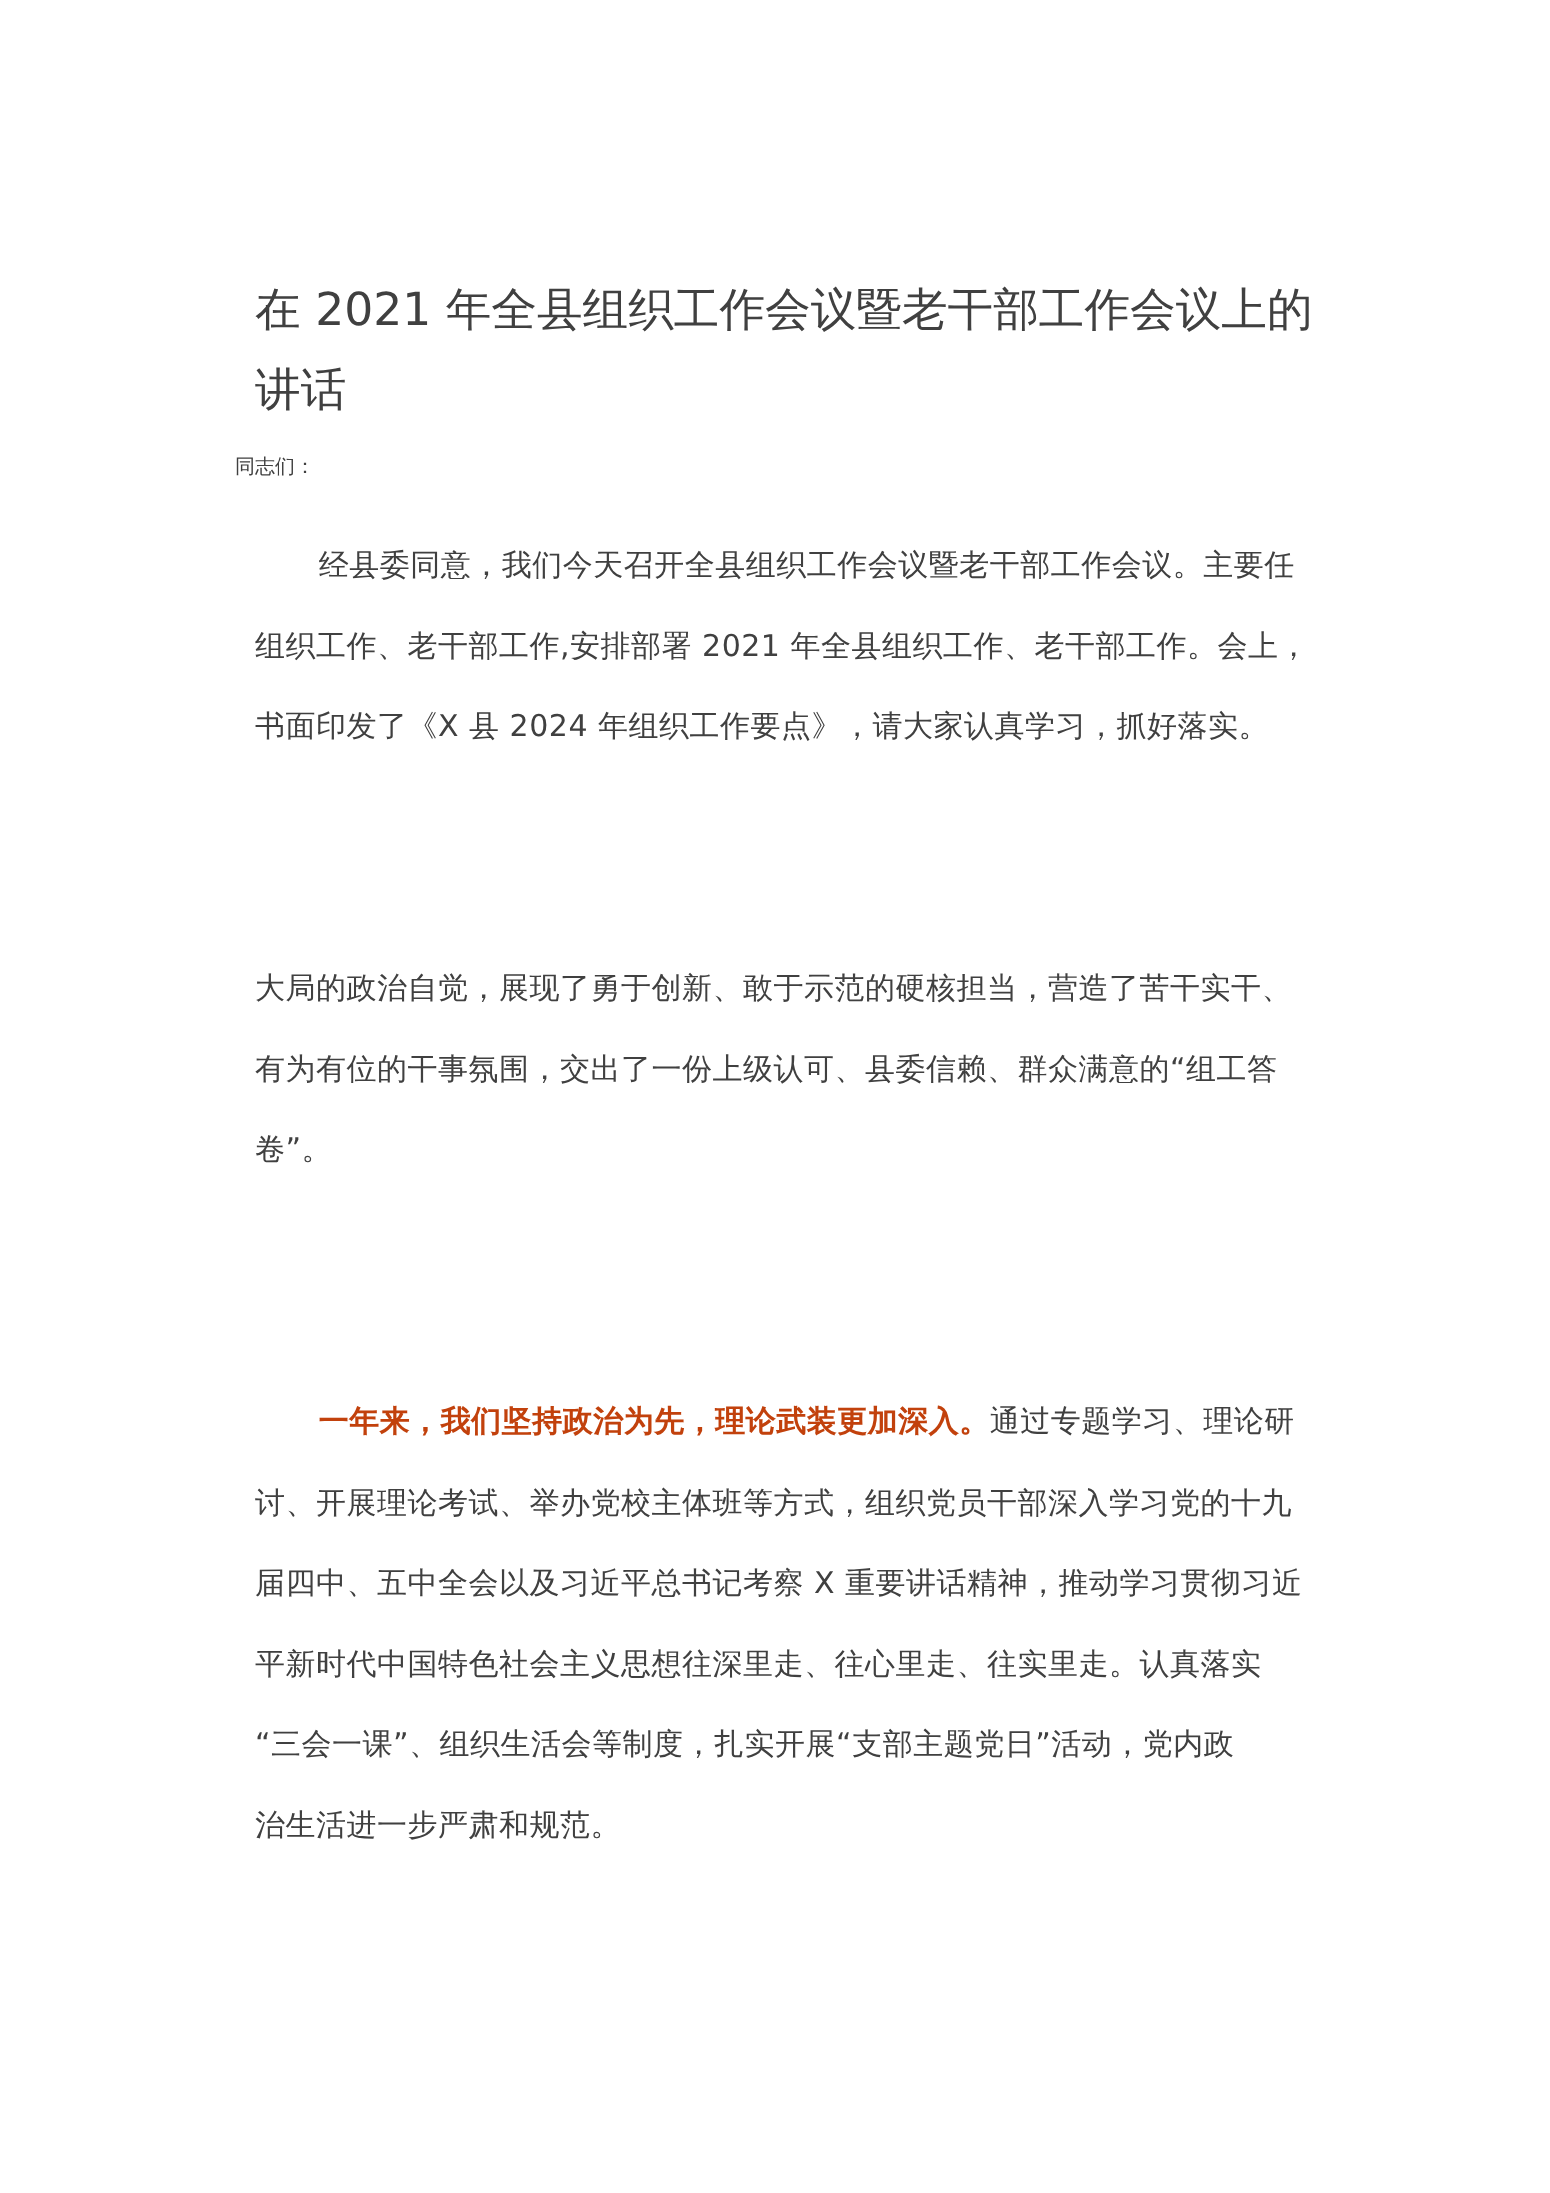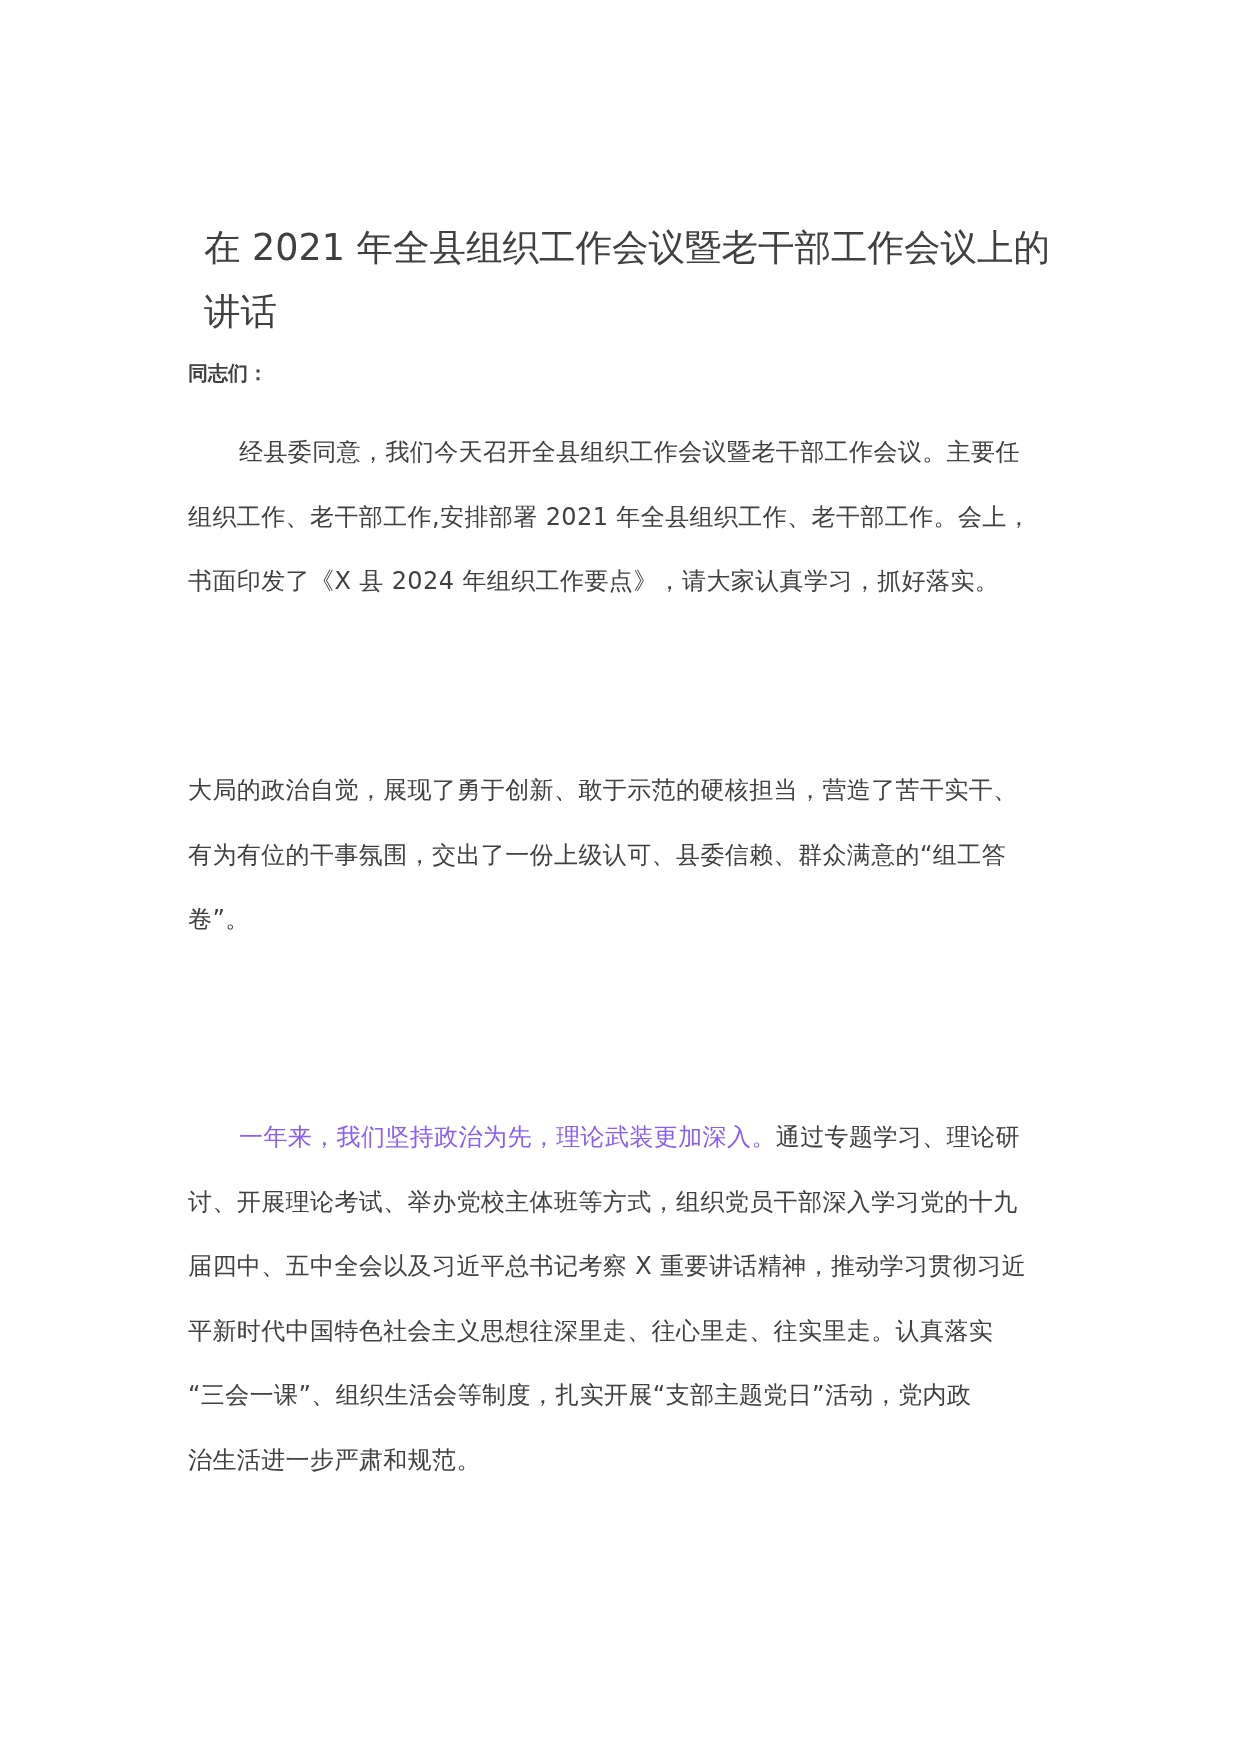--- a/index.html
+++ b/index.html
@@ -1,28 +1,28 @@
 <!DOCTYPE html>
 <html><head>
 <meta charset="utf-8">
 <style>
   html, body { margin: 0; padding: 0; background: #ffffff; }
   body { width: 1240px; height: 1754px; position: relative; overflow: hidden;
          font-family: "DejaVu Sans", "Liberation Sans", sans-serif; color: #404040; }
   .page { position: absolute; left: 188px; top: 0; width: 868px; }
   .title { position: absolute; left: 0; top: 200px; font-size: 36.5px; line-height: 64px; color: #404040; white-space: nowrap; }
   .title .ln { display: block; }
-  .salute { position: absolute; left: 0; top: 355px; font-size: 20px; line-height: 36px; white-space: nowrap; font-weight: bold; }
-  .para { position: absolute; left: 0; font-size: 24px; white-space: nowrap; }
+  .salute { position: absolute; left: 0; top: 355px; font-size: 16px; line-height: 36px; white-space: nowrap; }
+  .para { position: absolute; left: 16px; font-size: 24px; white-space: nowrap; }
   .para .ln { display: block; height: 64.5px; line-height: 40px; letter-spacing: 0.4px; }
   .para .ln.first { padding-left: 51px; }
   .p1 { top: 432px; }
   .p2 { top: 770px; }
   .p3 { top: 1117px; }
-  .bold { font-weight: normal; color: #8b5cf6; }
+  .bold { font-weight: bold; color: #c2410c; }
 </style>
 </head>
 <body>
 
 <div class="page">
   <h1 class="title" style="margin:16px;font-weight:normal;">
     <span class="ln">在 2021 年全县组织工作会议暨老干部工作会议上的</span>
     <span class="ln">讲话</span>
   </h1>
 

